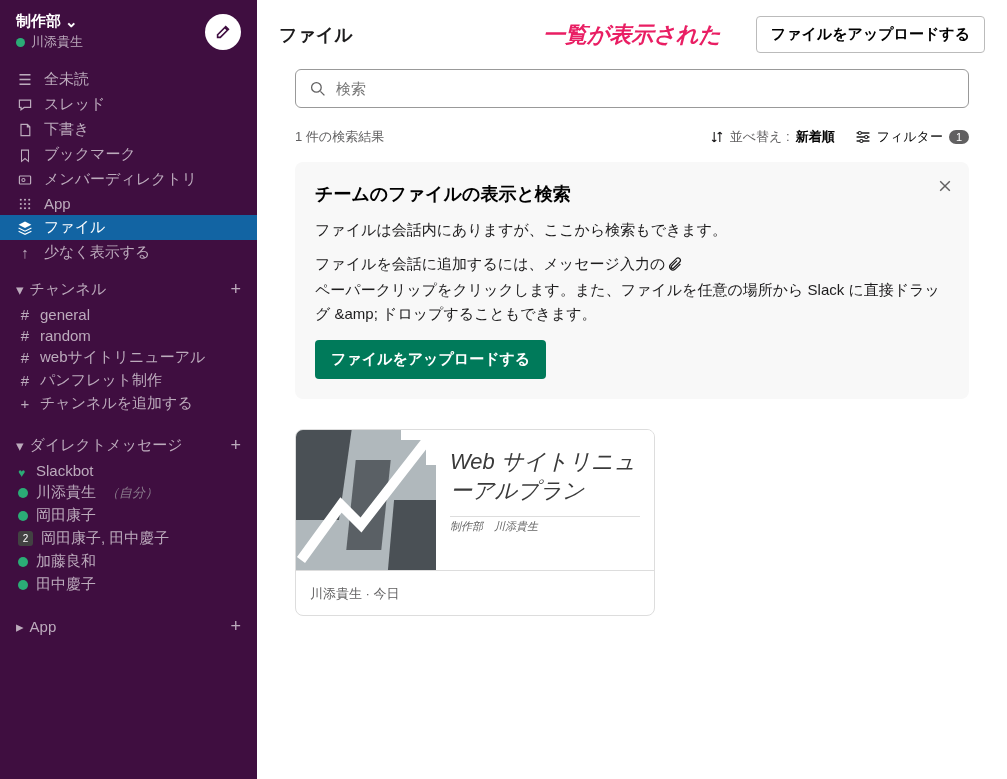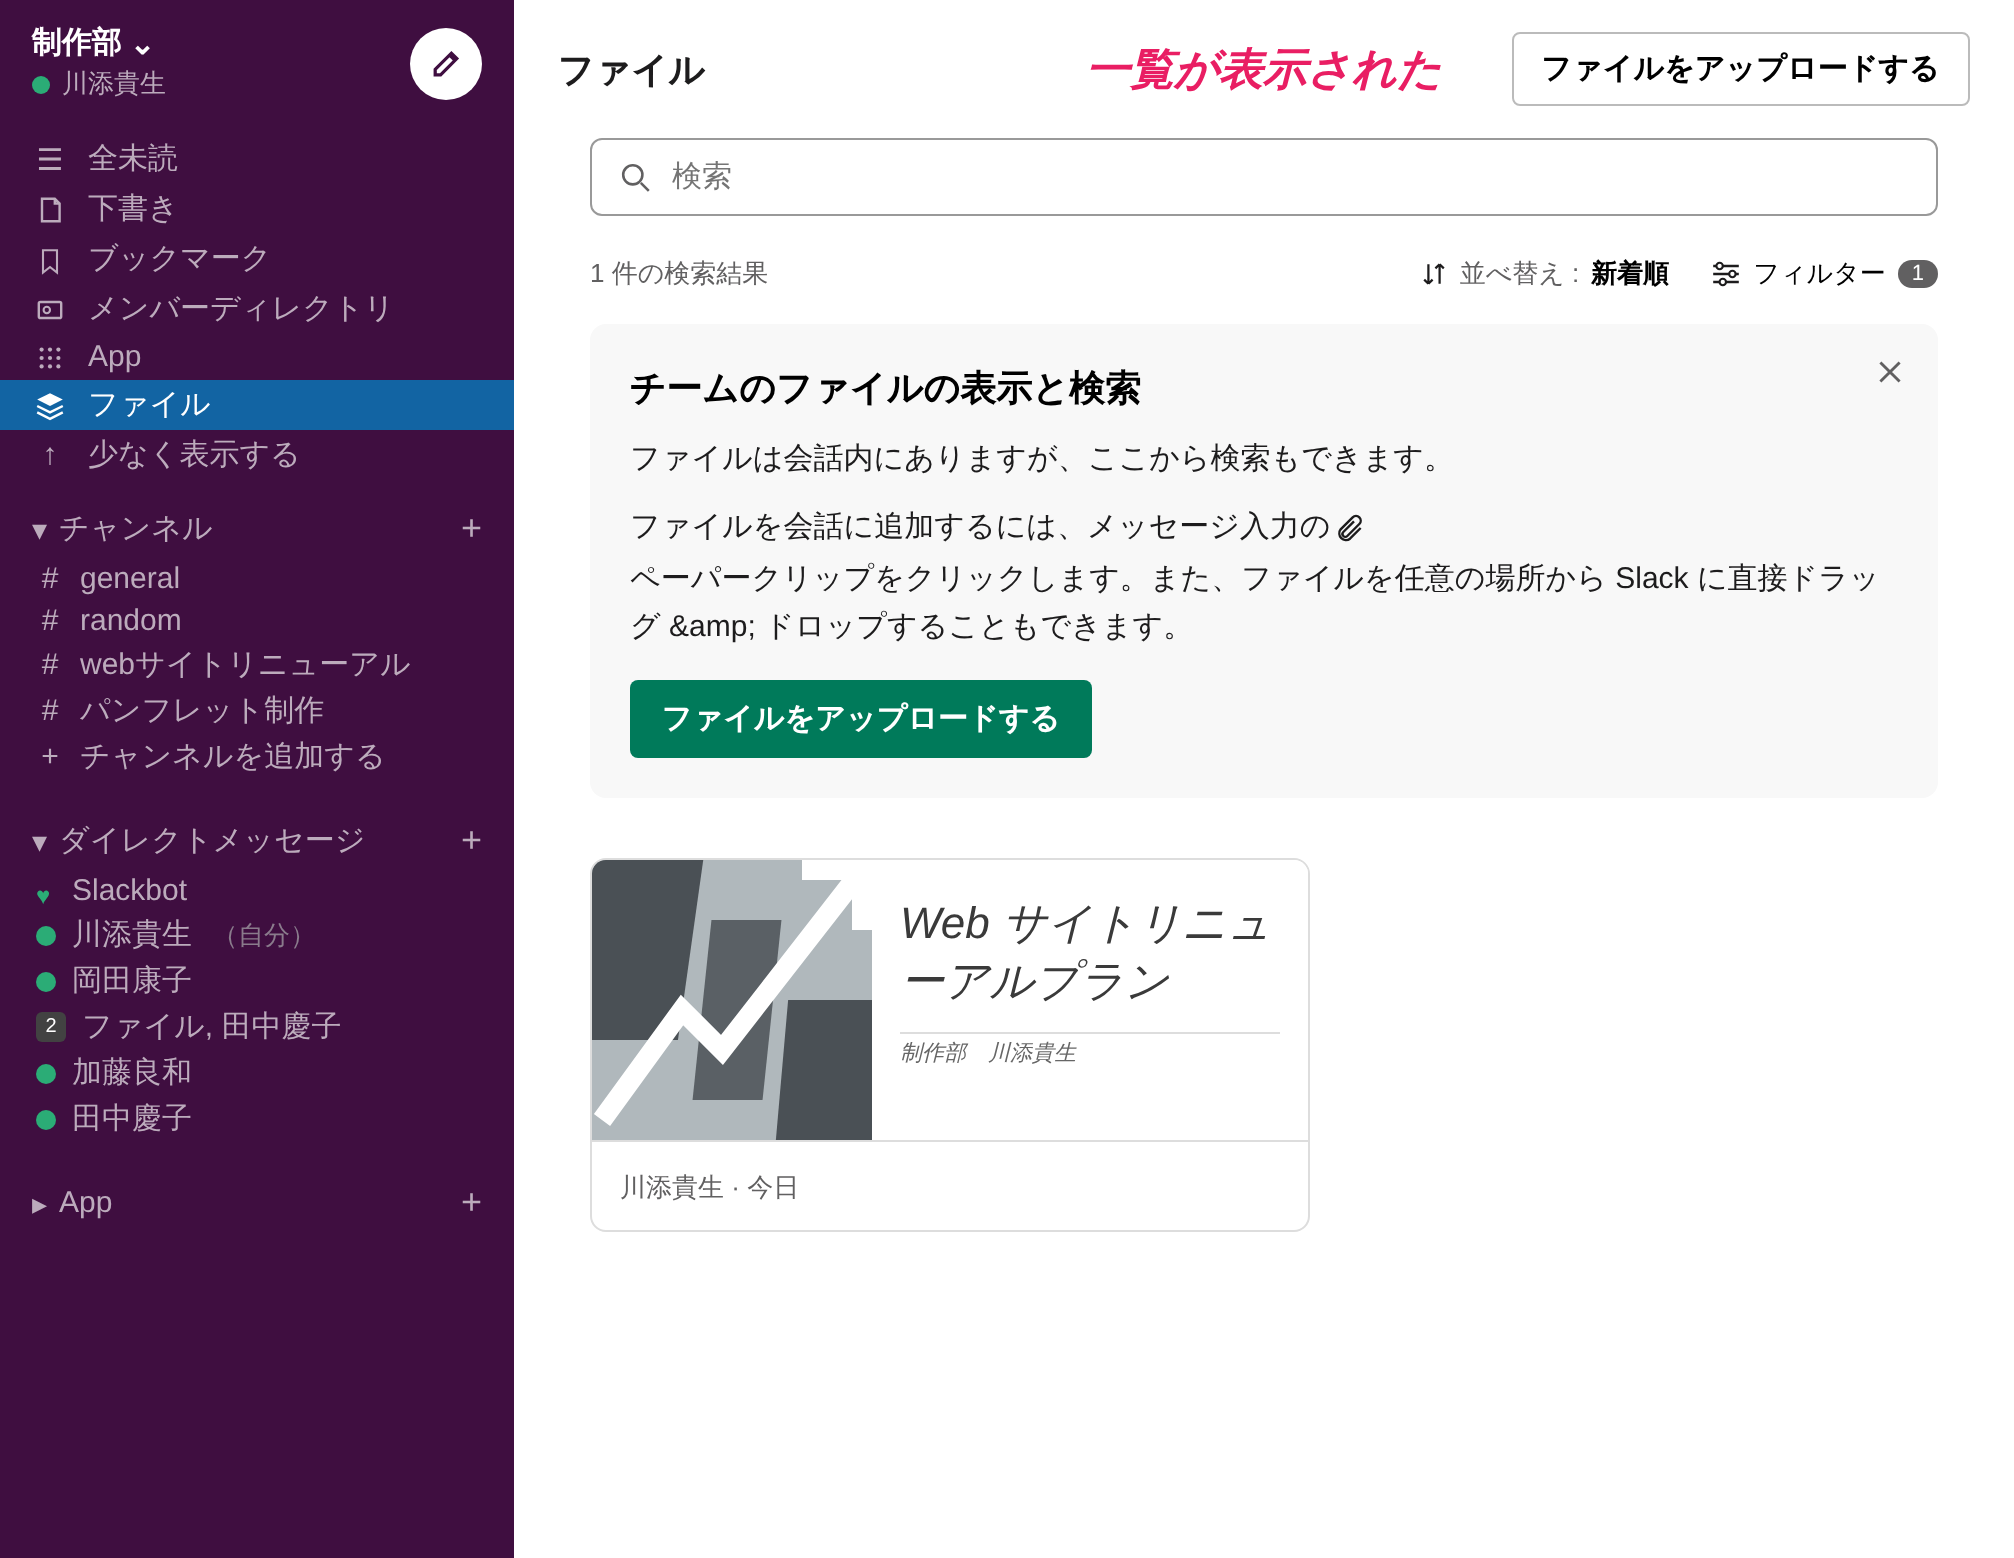--- a/index.html
+++ b/index.html
@@ -21,21 +21,21 @@
     .section-title { display: flex; align-items: center; gap: 6px; font-size: 15px; }
     .plus-btn { font-size: 18px; color: #bcabbc; cursor: pointer; }
     
     .ch-item { display: flex; align-items: center; gap: 8px; padding: 2px 16px 2px 18px; font-size: 15px; cursor: pointer; }
     .hash { width: 14px; text-align: center; }
     .dm-item { display: flex; align-items: center; gap: 8px; padding: 2px 16px 2px 18px; font-size: 15px; cursor: pointer; }
     .dm-status { width: 10px; height: 10px; border-radius: 50%; flex-shrink: 0; }
     .dm-status.online { background: #2bac76; }
     .dm-status.heart { color: #2bac76; font-size: 12px; }
     .dm-badge { width: 15px; height: 15px; background: #424242; color: #fff; font-size: 10px; border-radius: 3px; display: flex; align-items: center; justify-content: center; }
-    .you-label { color: #8a7b8c; font-size: 13px; margin-left: 2px; }
+    .you-label { color: #8a7b8c; font-size: 13px; margin-left: 2px; font-style: italic; }
 
     .main { flex: 1; background: #fff; display: flex; flex-direction: column; overflow: hidden; }
     .main-header { display: flex; align-items: center; justify-content: space-between; padding: 16px 22px; position: relative; }
     .page-title { font-size: 18px; font-weight: 700; color: #1d1c1d; }
     .annotation { position: absolute; left: 50%; transform: translateX(-50%); color: #e91e63; font-size: 22px; font-weight: 700; font-style: italic; }
     .upload-btn { border: 1px solid #bbb; background: #fff; padding: 8px 14px; border-radius: 4px; font-size: 15px; font-weight: 700; cursor: pointer; }
     
     .main-body { padding: 0 38px; flex: 1; overflow-y: auto; }
     .search-box { display: flex; align-items: center; border: 1px solid #999; border-radius: 6px; padding: 10px 14px; gap: 10px; margin-bottom: 20px; }
     .search-box svg { flex-shrink: 0; }
@@ -98,20 +98,28 @@
   </div>
 
   <div class="nav-section" id="nav-list">
       <div class="nav-item">
         <span class="nav-icon">☰</span>
         <span>全未読</span>
       </div>
       <div class="nav-item">
         <span class="nav-icon">
           <svg width="16" height="16" viewBox="0 0 20 20">
+            <path fill="none" stroke="currentColor" stroke-width="1.5" d="M3 4h14v9H9l-4 3v-3H3z"></path>
+          </svg>
+        </span>
+        <span>スレッド</span>
+      </div>
+      <div class="nav-item">
+        <span class="nav-icon">
+          <svg width="16" height="16" viewBox="0 0 20 20">
             <path fill="none" stroke="currentColor" stroke-width="1.5" d="M5 3h8l3 3v11H5z M13 3v3h3"></path>
           </svg>
         </span>
         <span>下書き</span>
       </div>
       <div class="nav-item">
         <span class="nav-icon">
           <svg width="14" height="16" viewBox="0 0 20 20">
             <path fill="none" stroke="currentColor" stroke-width="1.5" d="M5 3h10v16l-5-4-5 4z"></path>
           </svg>
@@ -204,21 +212,21 @@
         <span class="dm-status online"></span>
         <span>川添貴生</span>
         <span class="you-label">（自分）</span>
       </div>
       <div class="dm-item">
         <span class="dm-status online"></span>
         <span>岡田康子</span>
       </div>
       <div class="dm-item">
         <span class="dm-badge">2</span>
-        <span>ファイル, 田中慶子</span>
+        <span>岡田康子, 田中慶子</span>
       </div>
       <div class="dm-item">
         <span class="dm-status online"></span>
         <span>加藤良和</span>
       </div>
       <div class="dm-item">
         <span class="dm-status online"></span>
         <span>田中慶子</span>
       </div>
     </div>

